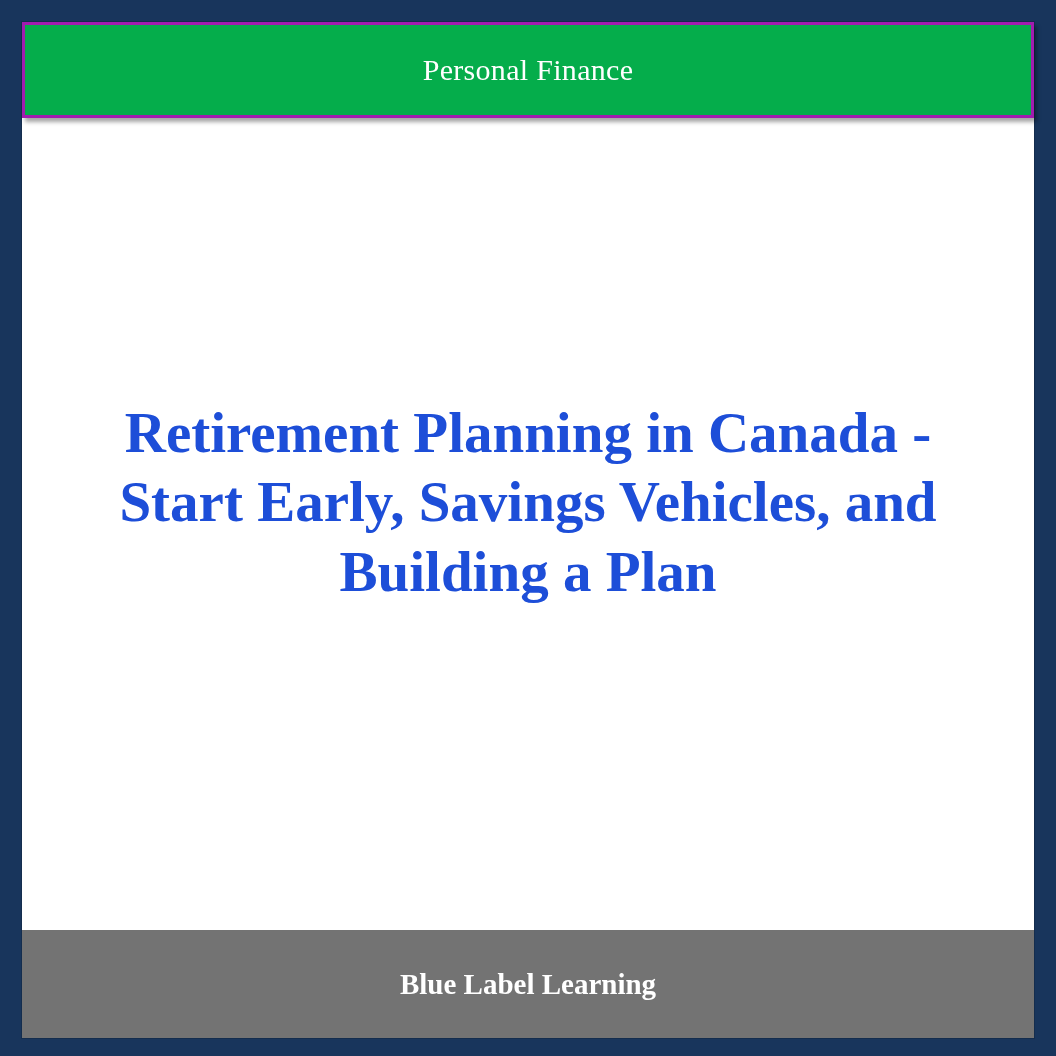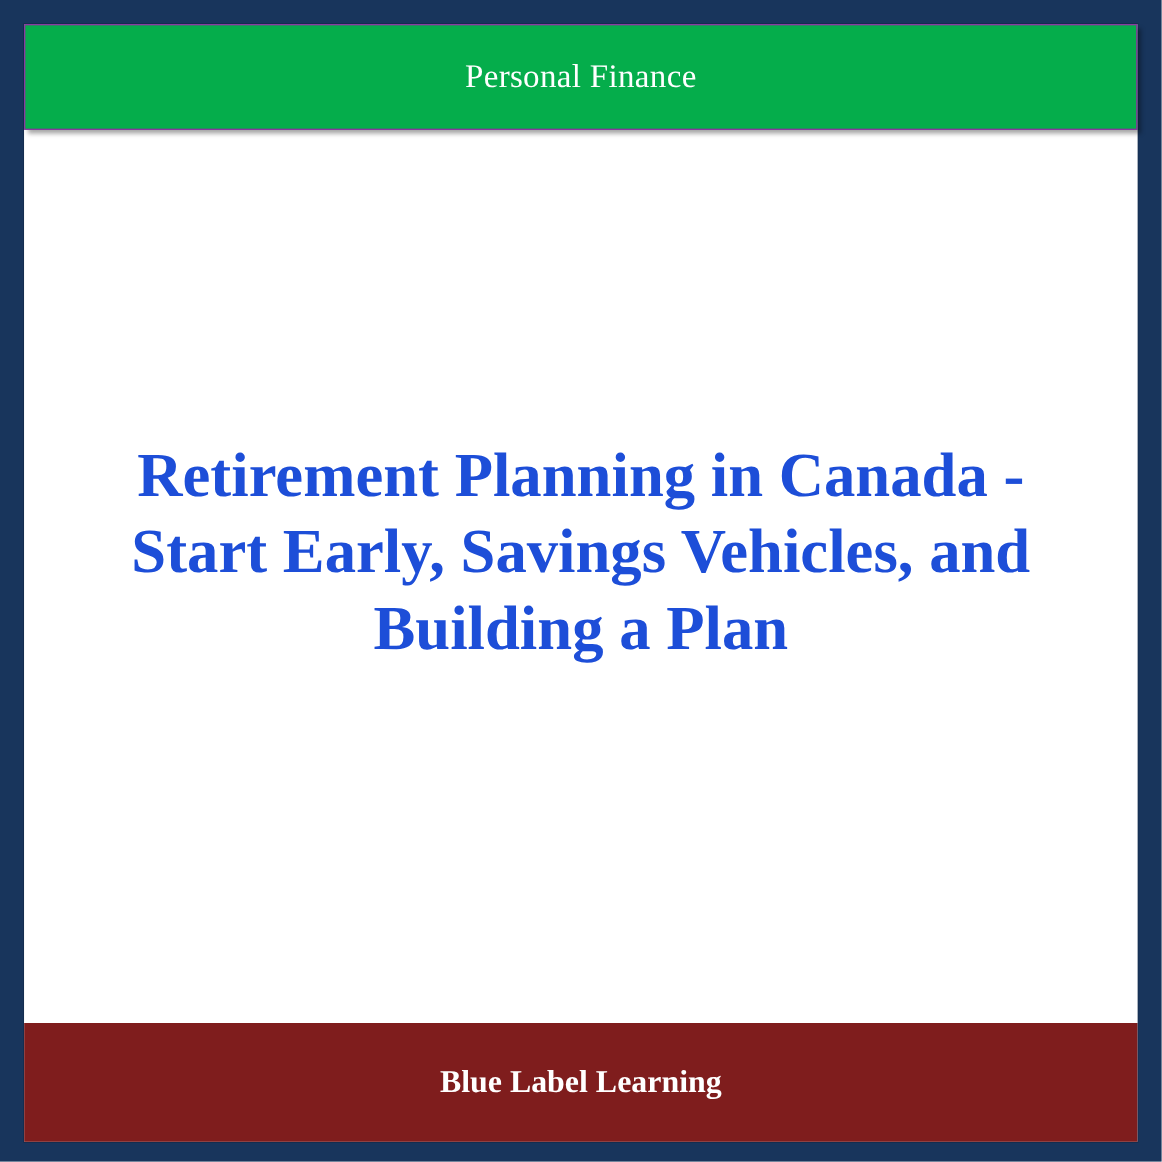--- a/index.html
+++ b/index.html
@@ -24,21 +24,21 @@
     box-sizing: border-box;
     display: flex;
     flex-direction: column;
     box-shadow: 0 0 0 1px rgba(0,0,0,0.15);
   }
 
   .category-band {
     position: relative;
     height: 96px;
     background: #05ad4b;
-    border: 1px solid #a21caf;
+    border: 3px solid #a21caf;
     box-sizing: border-box;
     display: flex;
     align-items: center;
     justify-content: center;
     box-shadow: 3px 4px 4px rgba(0,0,0,0.35);
   }
 
   .category-text {
     color: #ffffff;
     font-size: 30px;
@@ -63,21 +63,21 @@
     color: #1d4ed8;
     text-align: center;
     font-family: "Liberation Serif", serif;
     margin: 0;
     transform: translateY(-22px);
     max-width: 900px;
   }
 
   .footer-band {
     height: 108px;
-    background: #7f1d1d;
+    background: #737373;
     display: flex;
     align-items: center;
     justify-content: center;
   }
 
   .footer-text {
     color: #ffffff;
     font-size: 29px;
     font-weight: bold;
     font-family: "Liberation Serif", serif;

